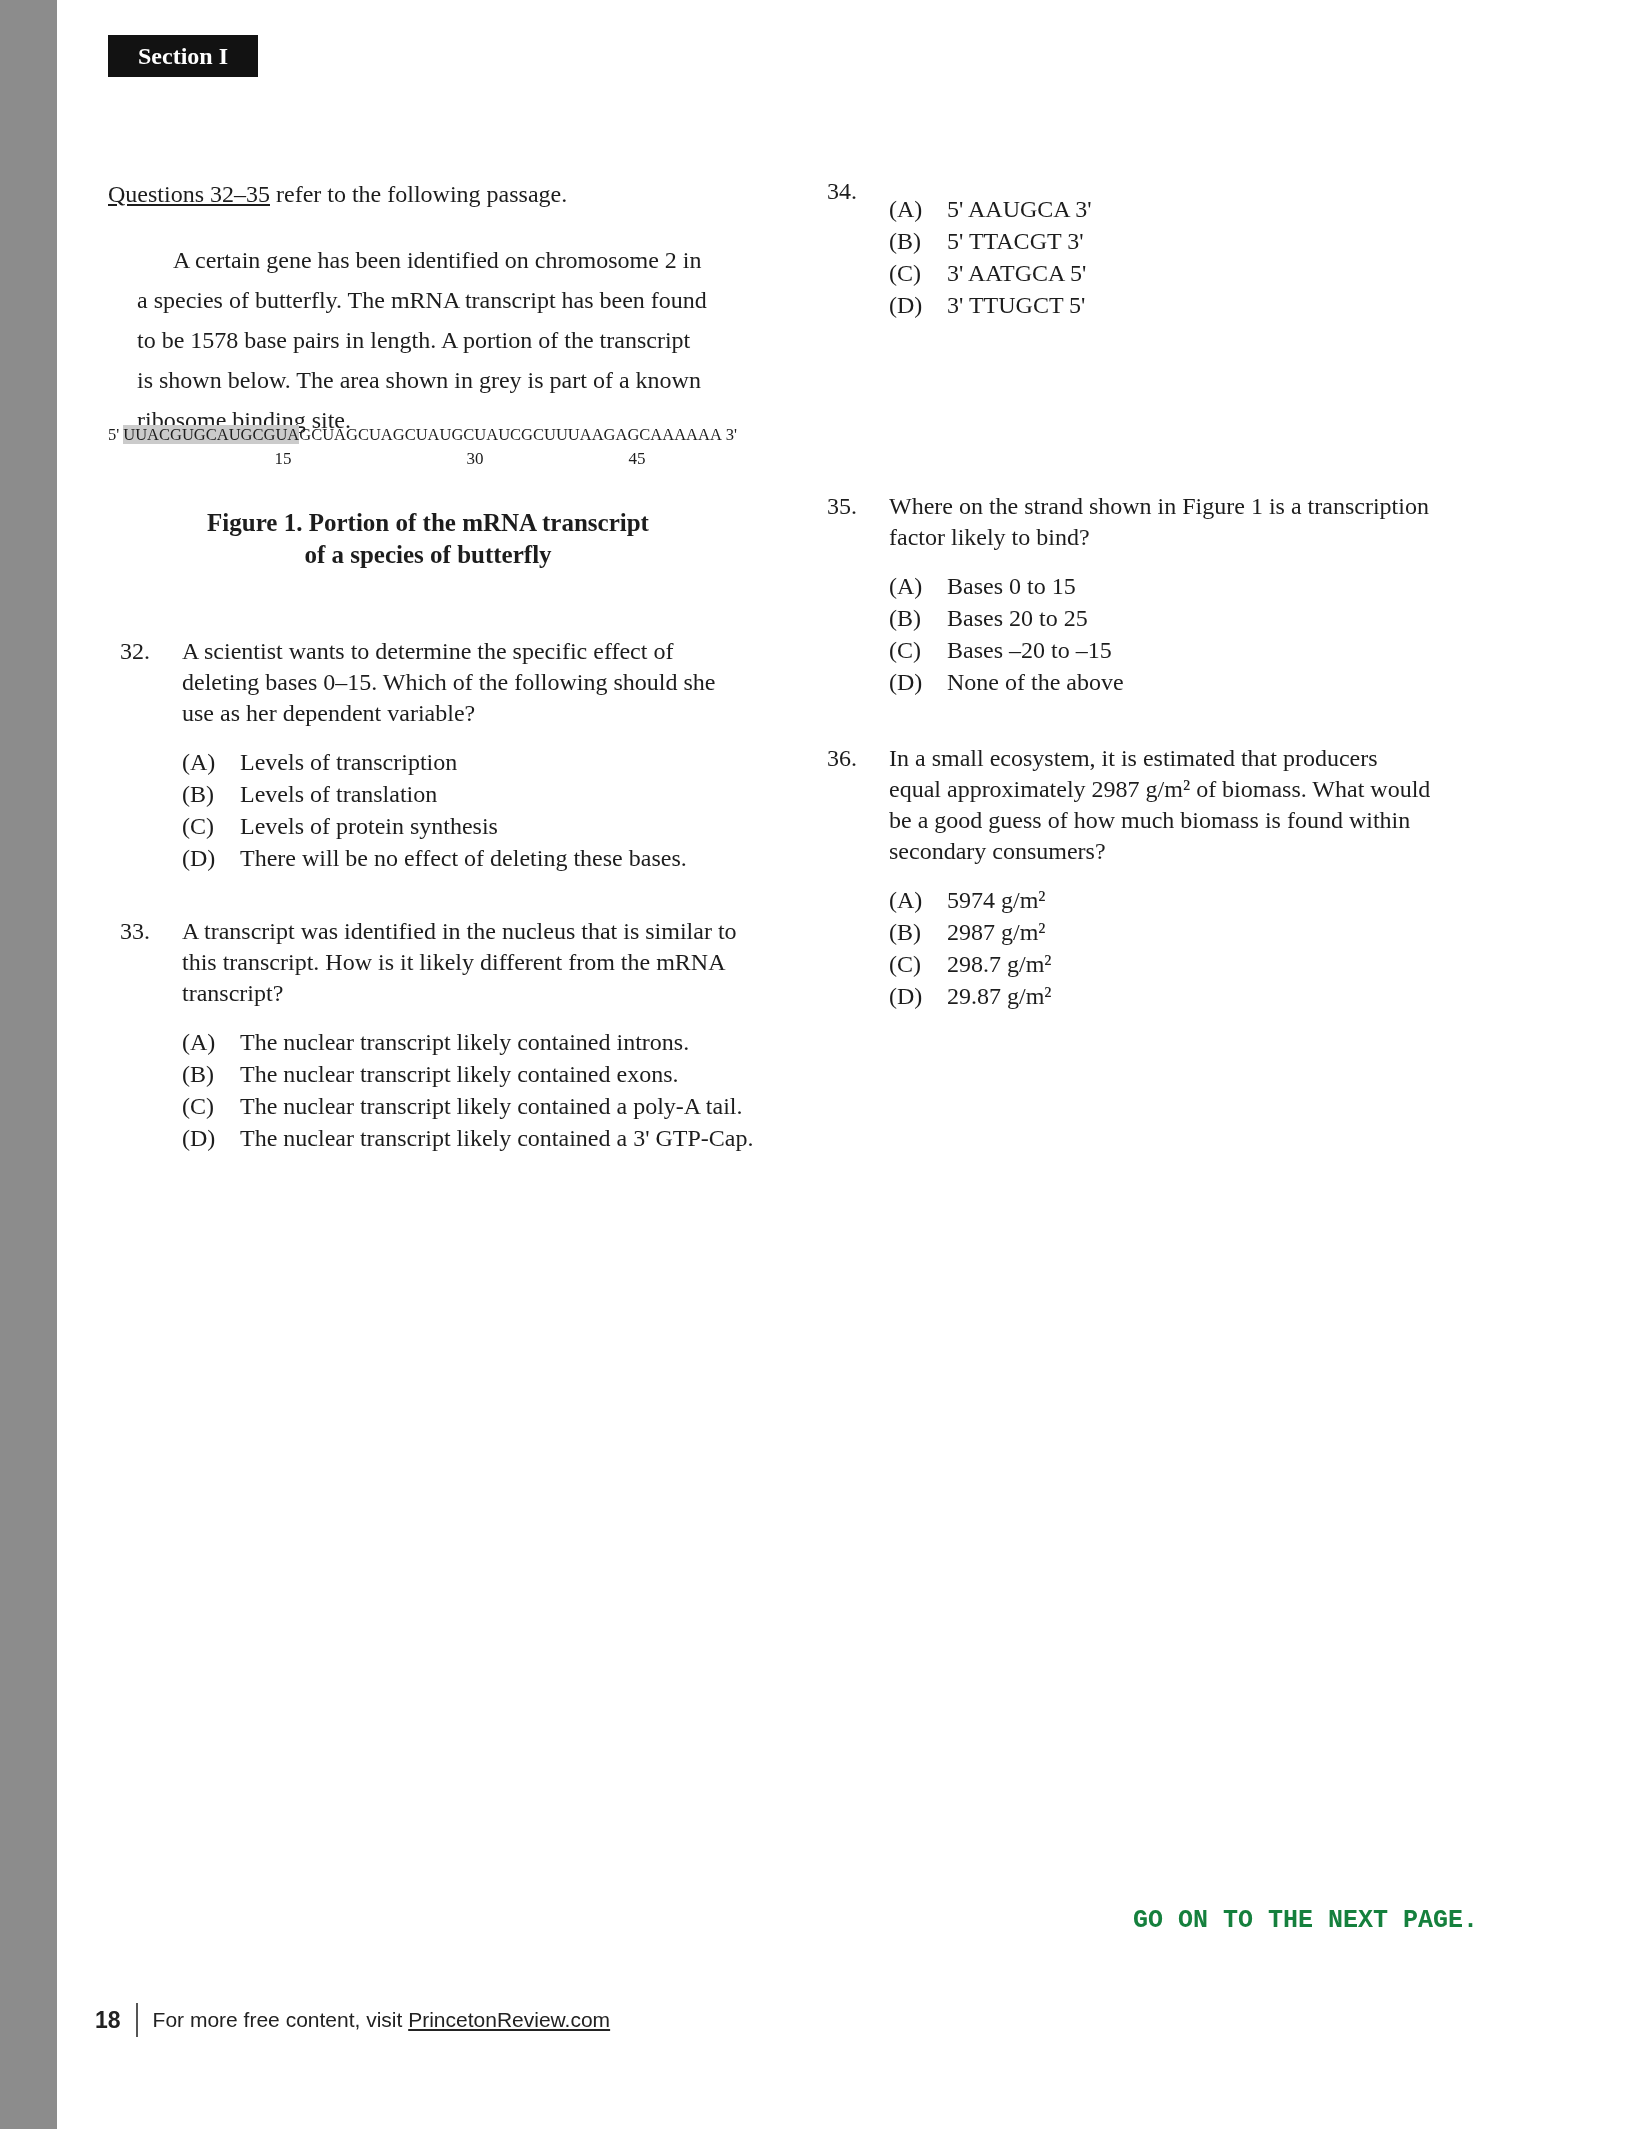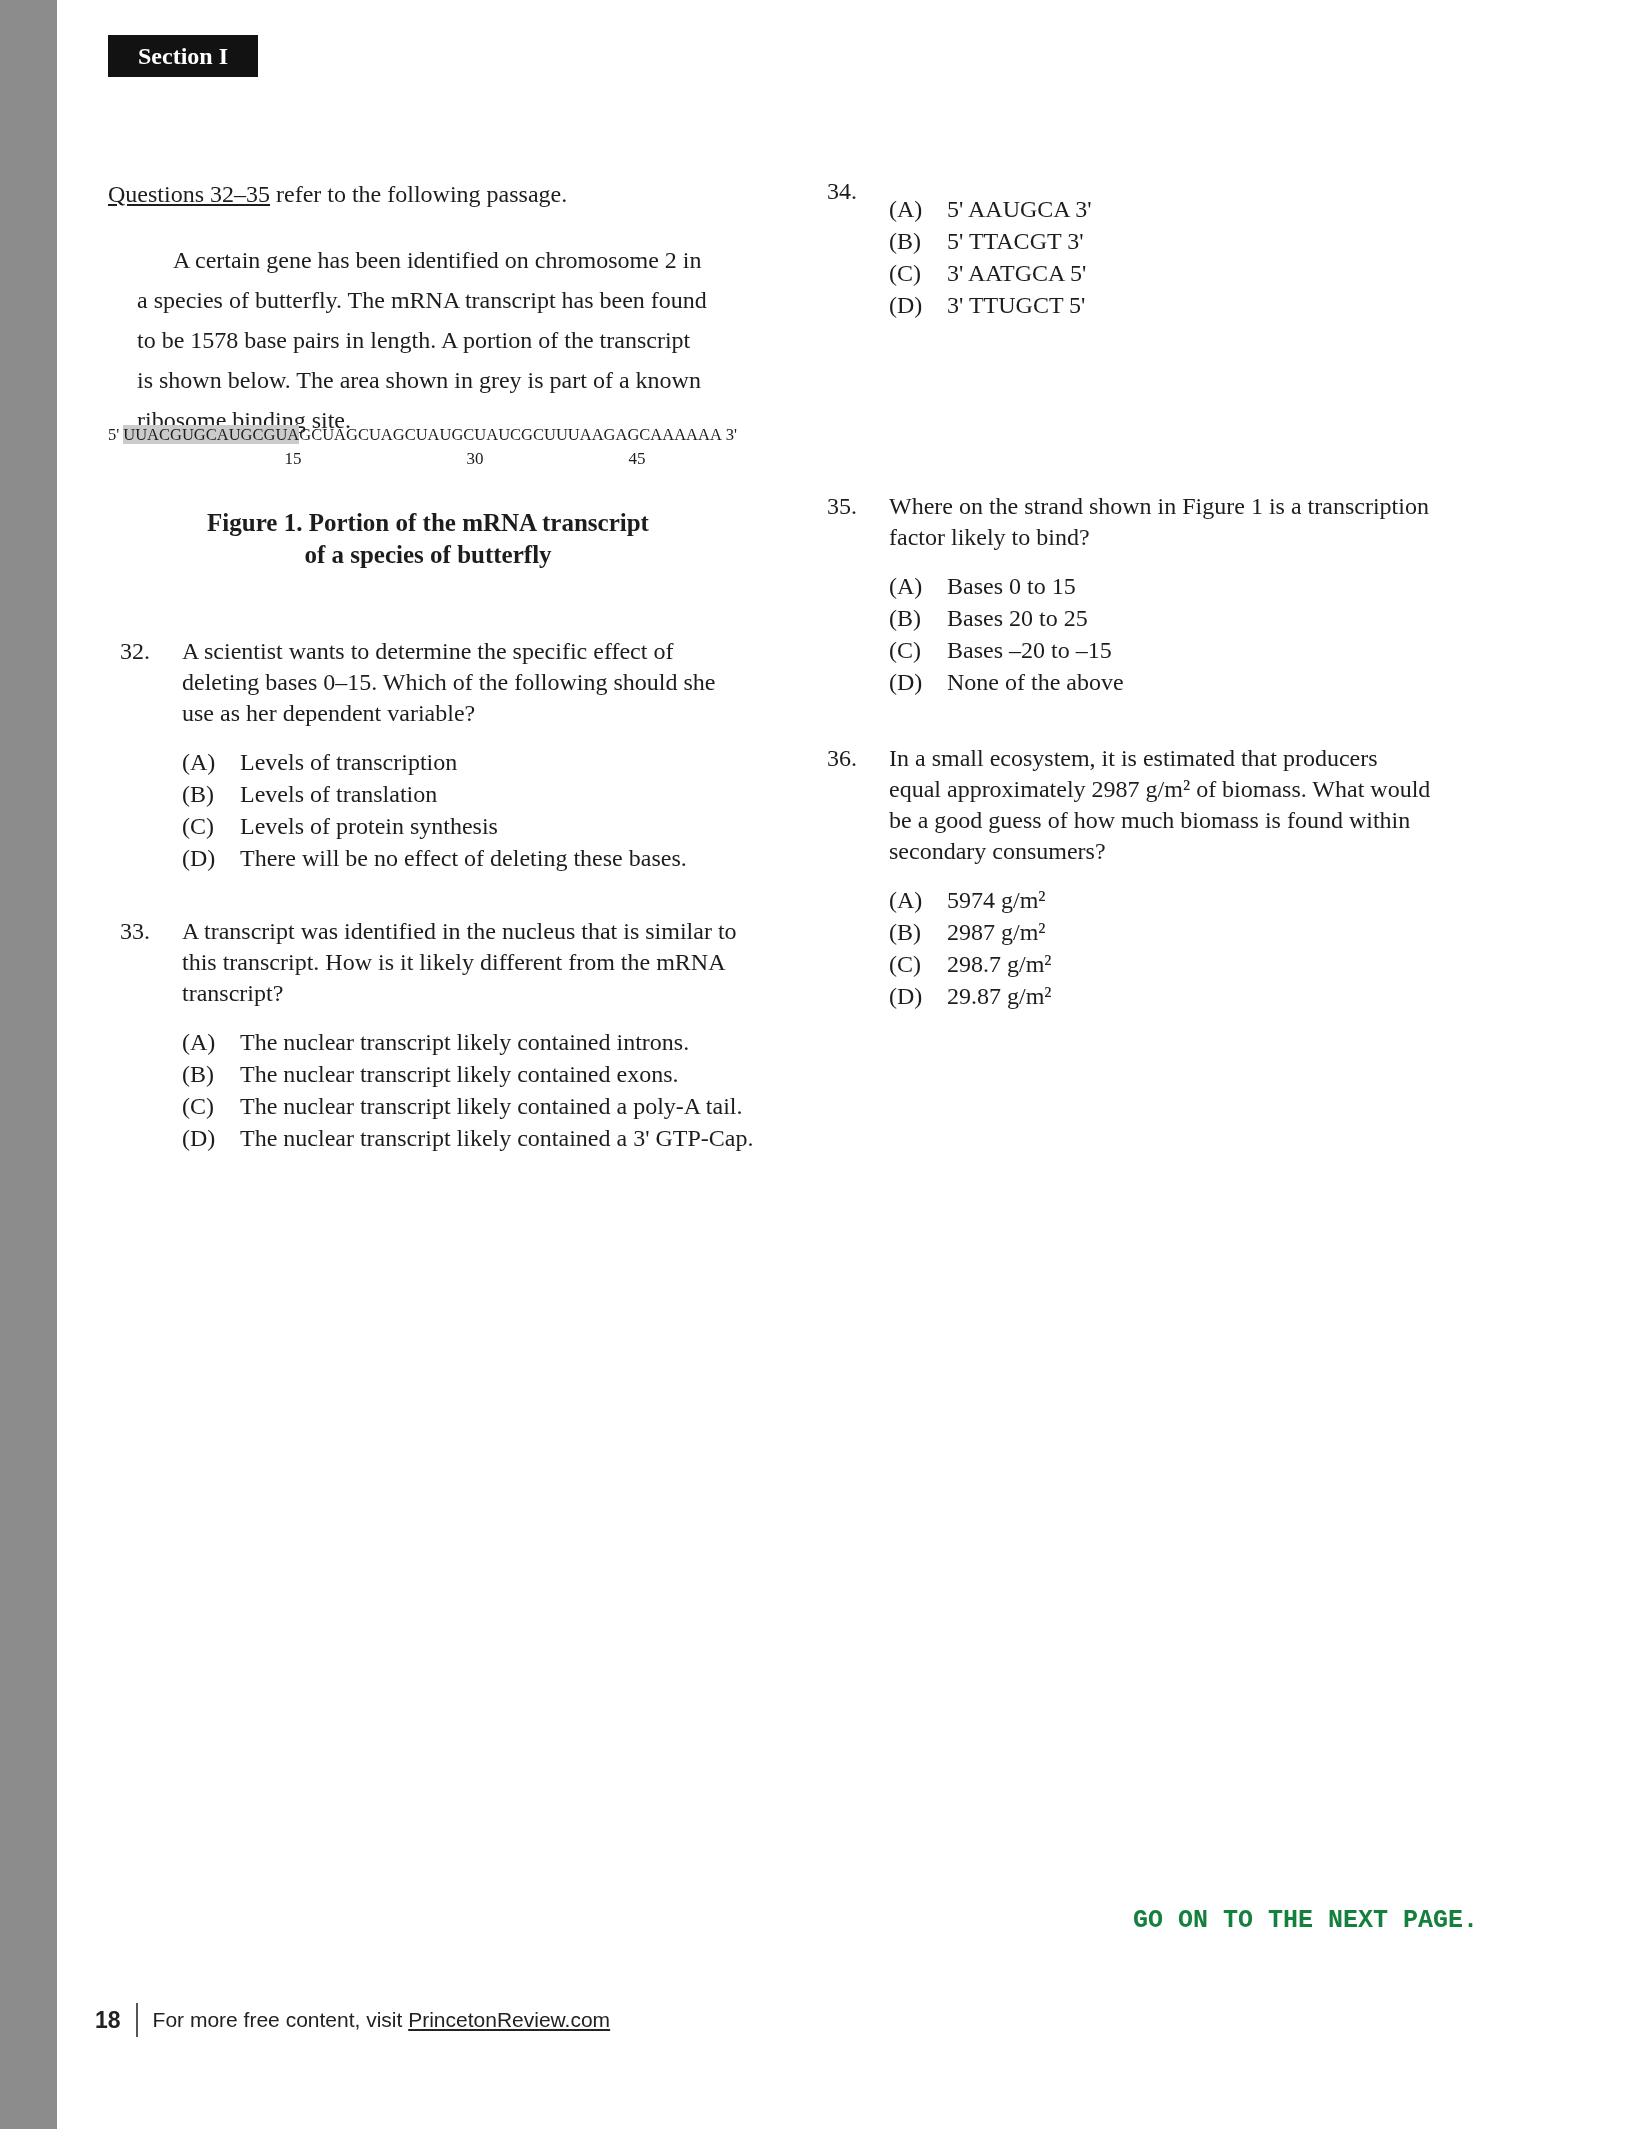--- a/index.html
+++ b/index.html
@@ -89,21 +89,21 @@
 
   <div class="passage-body">A certain gene has been identified on chromosome 2 in
 a species of butterfly. The mRNA transcript has been found
 to be 1578 base pairs in length. A portion of the transcript
 is shown below. The area shown in grey is part of a known
 ribosome binding site.</div>
 
   <div class="seq-row"><span class="seq-prefix">5'</span><span class="seq-hl" style="background: rgb(203, 203, 203);">UUACGUGCAUGCGUA</span><span>GCUAGCUAGCUAUGCUAUCGCUUUAAGAGCAAAAAA</span><span class="seq-suffix">3'</span></div>
 
   <div class="seq-ticks">
-    <span class="tick" style="left:185px">15</span>
+    <span class="tick" style="left:175px">15</span>
     <span class="tick" style="left:367px">30</span>
     <span class="tick" style="left:529px">45</span>
   </div>
 
   <div class="fig-caption">Figure 1. Portion of the mRNA transcript
 of a species of butterfly</div>
 
   <div class="q" style="left:120px;top:636px;width:635px">
     <div class="num">32.</div>
     <div class="qbody">

